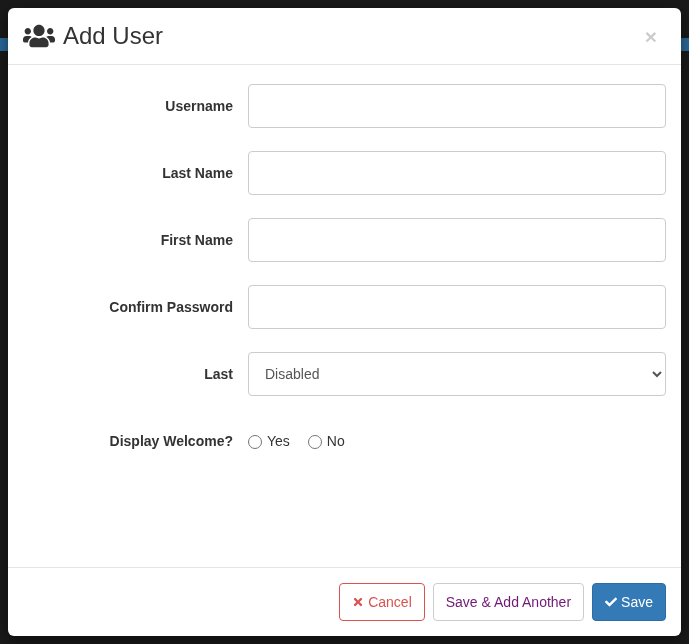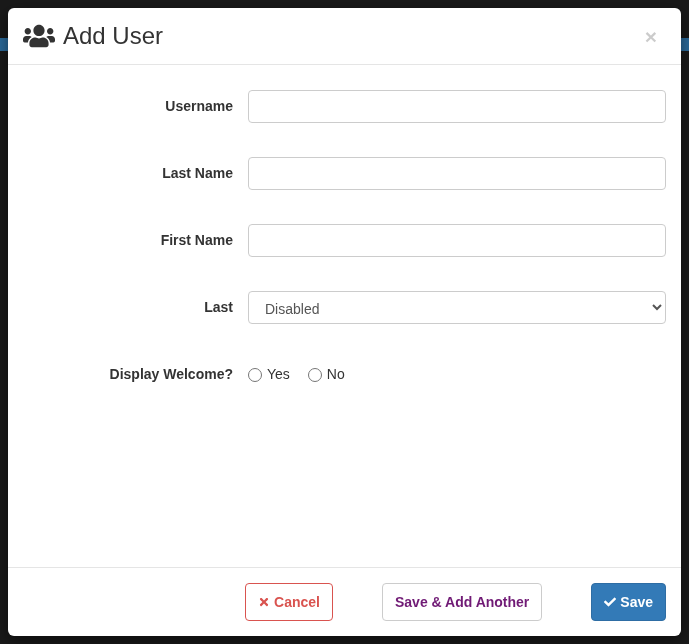--- a/index.html
+++ b/index.html
@@ -96,21 +96,21 @@
       font-size: 14px;
       color: #333;
     }
     .form-control-wrap {
       flex: 1;
       padding-right: 0;
     }
     .form-control {
       display: block;
       width: 100%;
-      height: 33px;
+      height: 44px;
       padding: 8px 12px;
       font-size: 14px;
       line-height: 1.42857143;
       color: #555;
       background-color: #fff;
       border: 1px solid #ccc;
       border-radius: 4px;
     }
     select.form-control {
       color: #555;
@@ -139,30 +139,29 @@
       display: flex;
       justify-content: flex-end;
       gap: 8px;
     }
     .btn {
       display: inline-flex;
       align-items: center;
       gap: 4px;
       padding: 8px 12px;
       font-size: 14px;
-      font-weight: 700;
+      font-weight: 400;
       line-height: 1.42857143;
       text-align: center;
       white-space: nowrap;
       vertical-align: middle;
       cursor: pointer;
       border: 1px solid transparent;
       border-radius: 4px;
       background: #fff;
-      margin-left: 41px;
     }
     .btn-default {
       color: #701a75;
       background-color: #fff;
       border-color: #ccc;
     }
     .btn-cancel {
       color: #d9534f;
       background-color: #fff;
       border-color: #d9534f;
@@ -219,20 +218,26 @@
     </div>
 
     <div class="form-group">
       <label class="form-label">First Name</label>
       <div class="form-control-wrap">
         <input type="text" class="form-control" value="" style="">
       </div>
     </div>
 
 
+    <div class="form-group">
+      <label class="form-label">Confirm Password</label>
+      <div class="form-control-wrap">
+        <input type="password" class="form-control" value="" style="">
+      </div>
+    </div>
 
     <div class="form-group">
       <label class="form-label">Last</label>
       <div class="form-control-wrap">
         <select class="form-control">
           <option>Disabled</option>
         </select>
       </div>
     </div>
 

